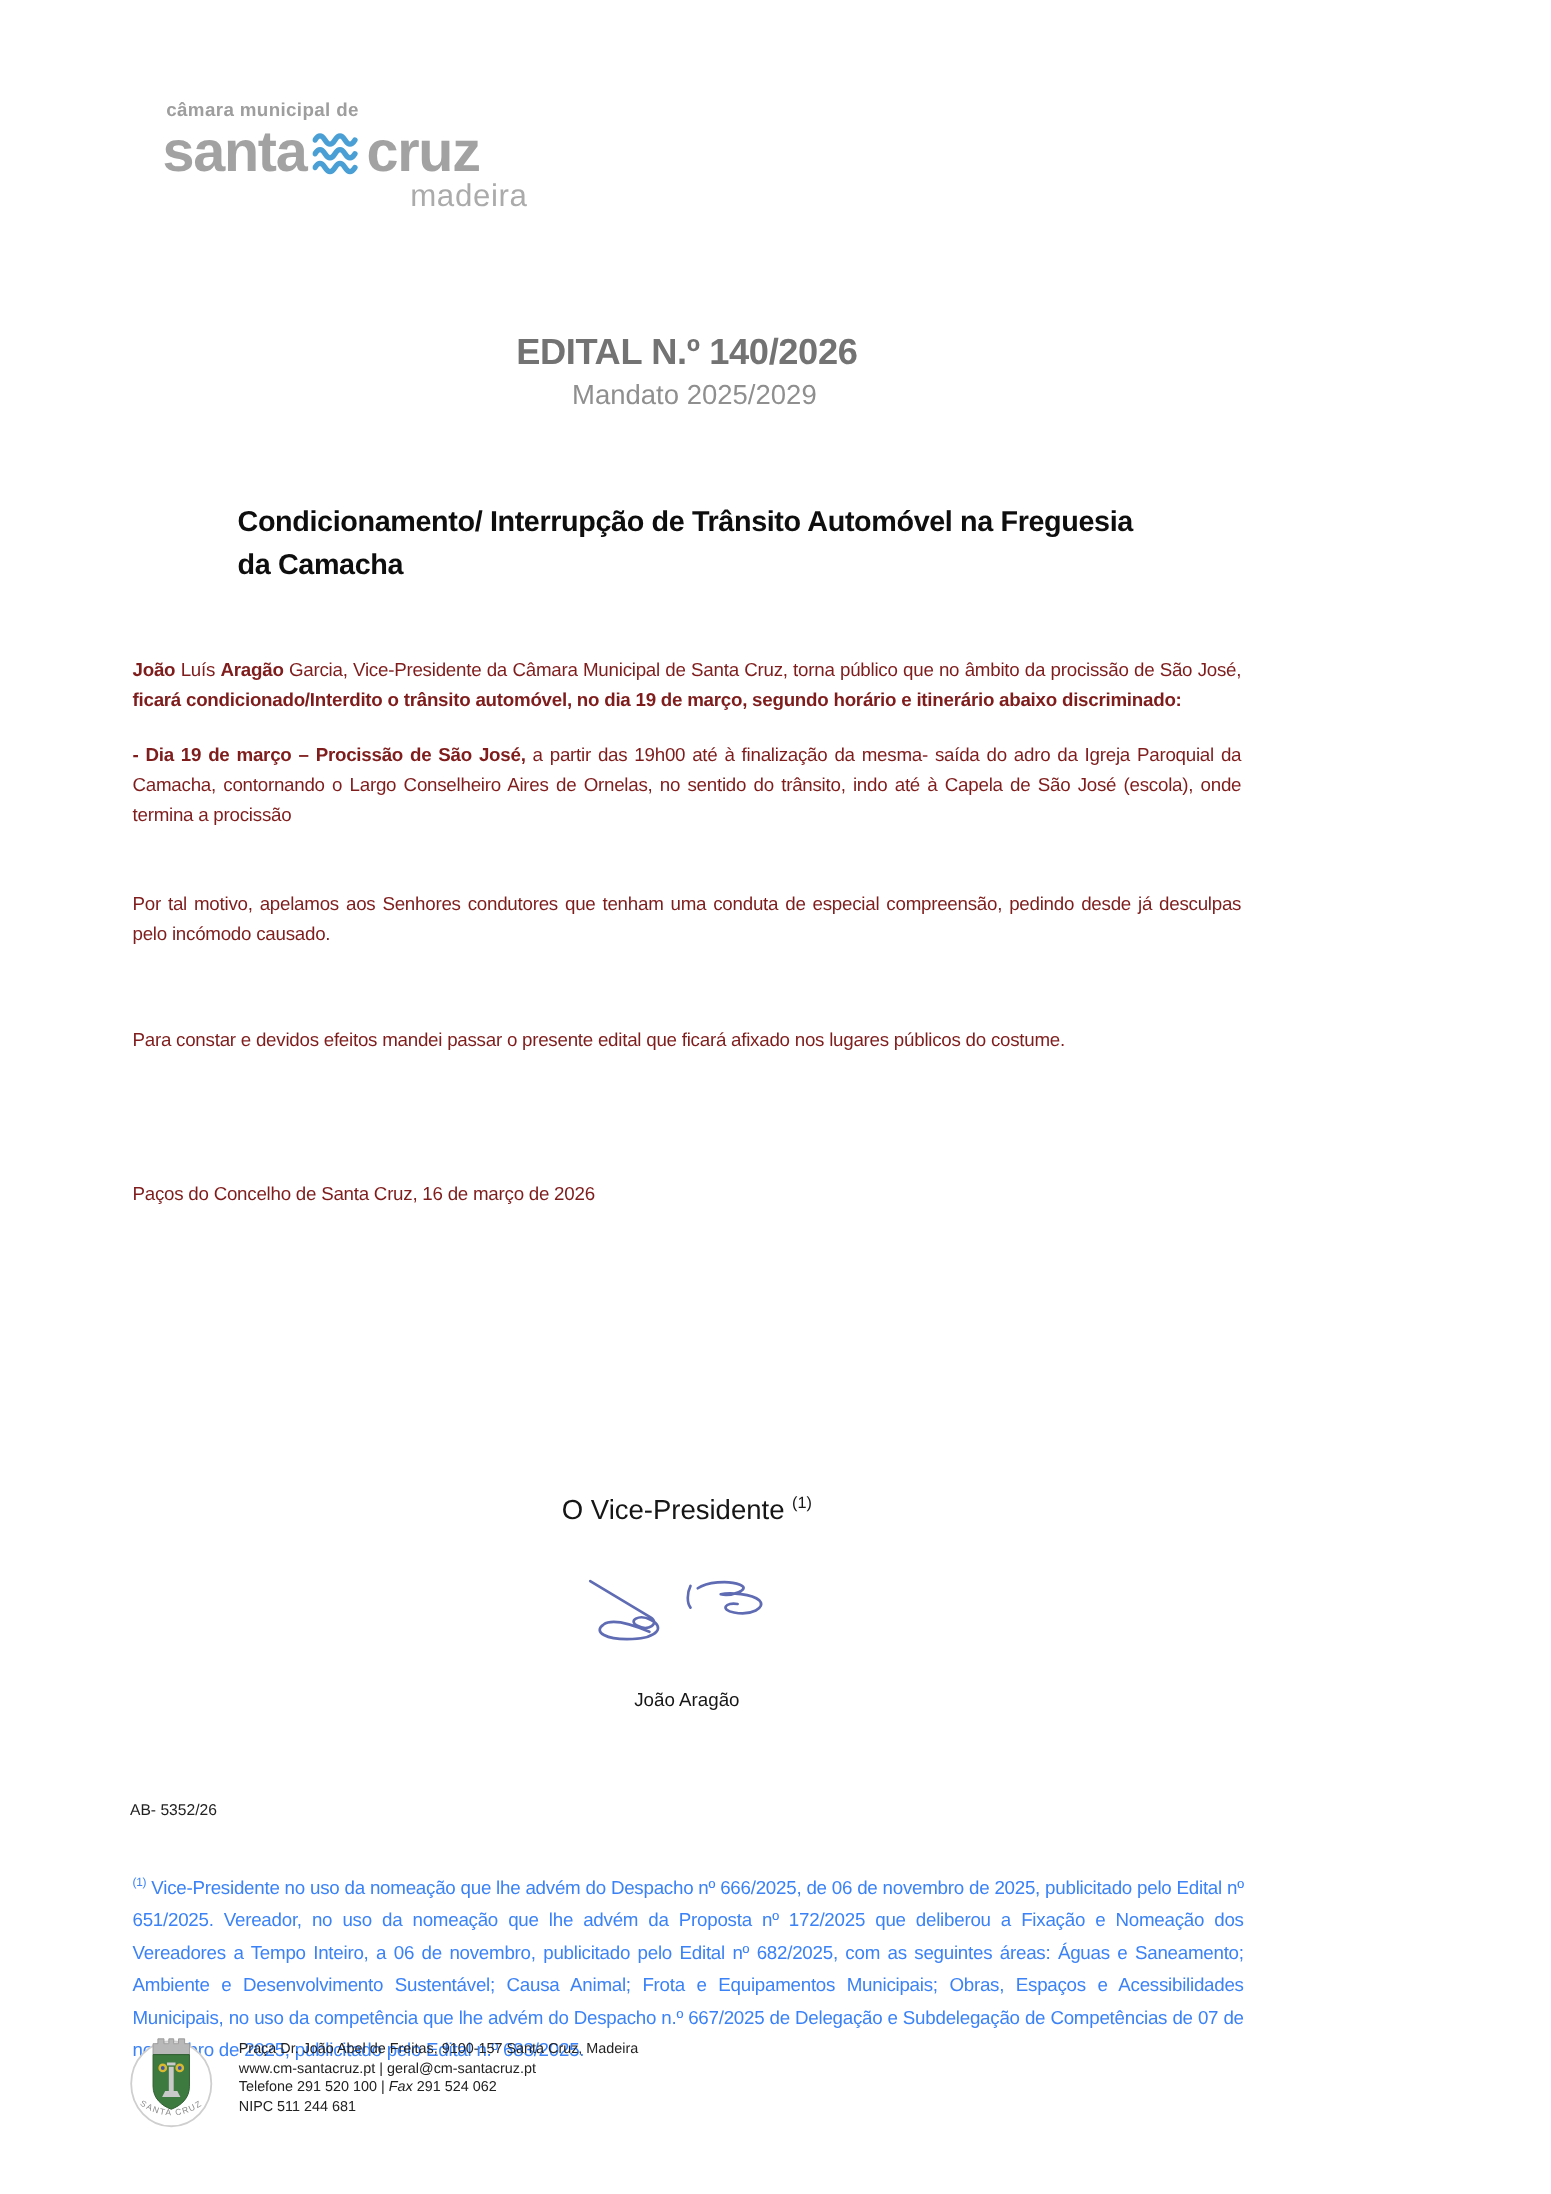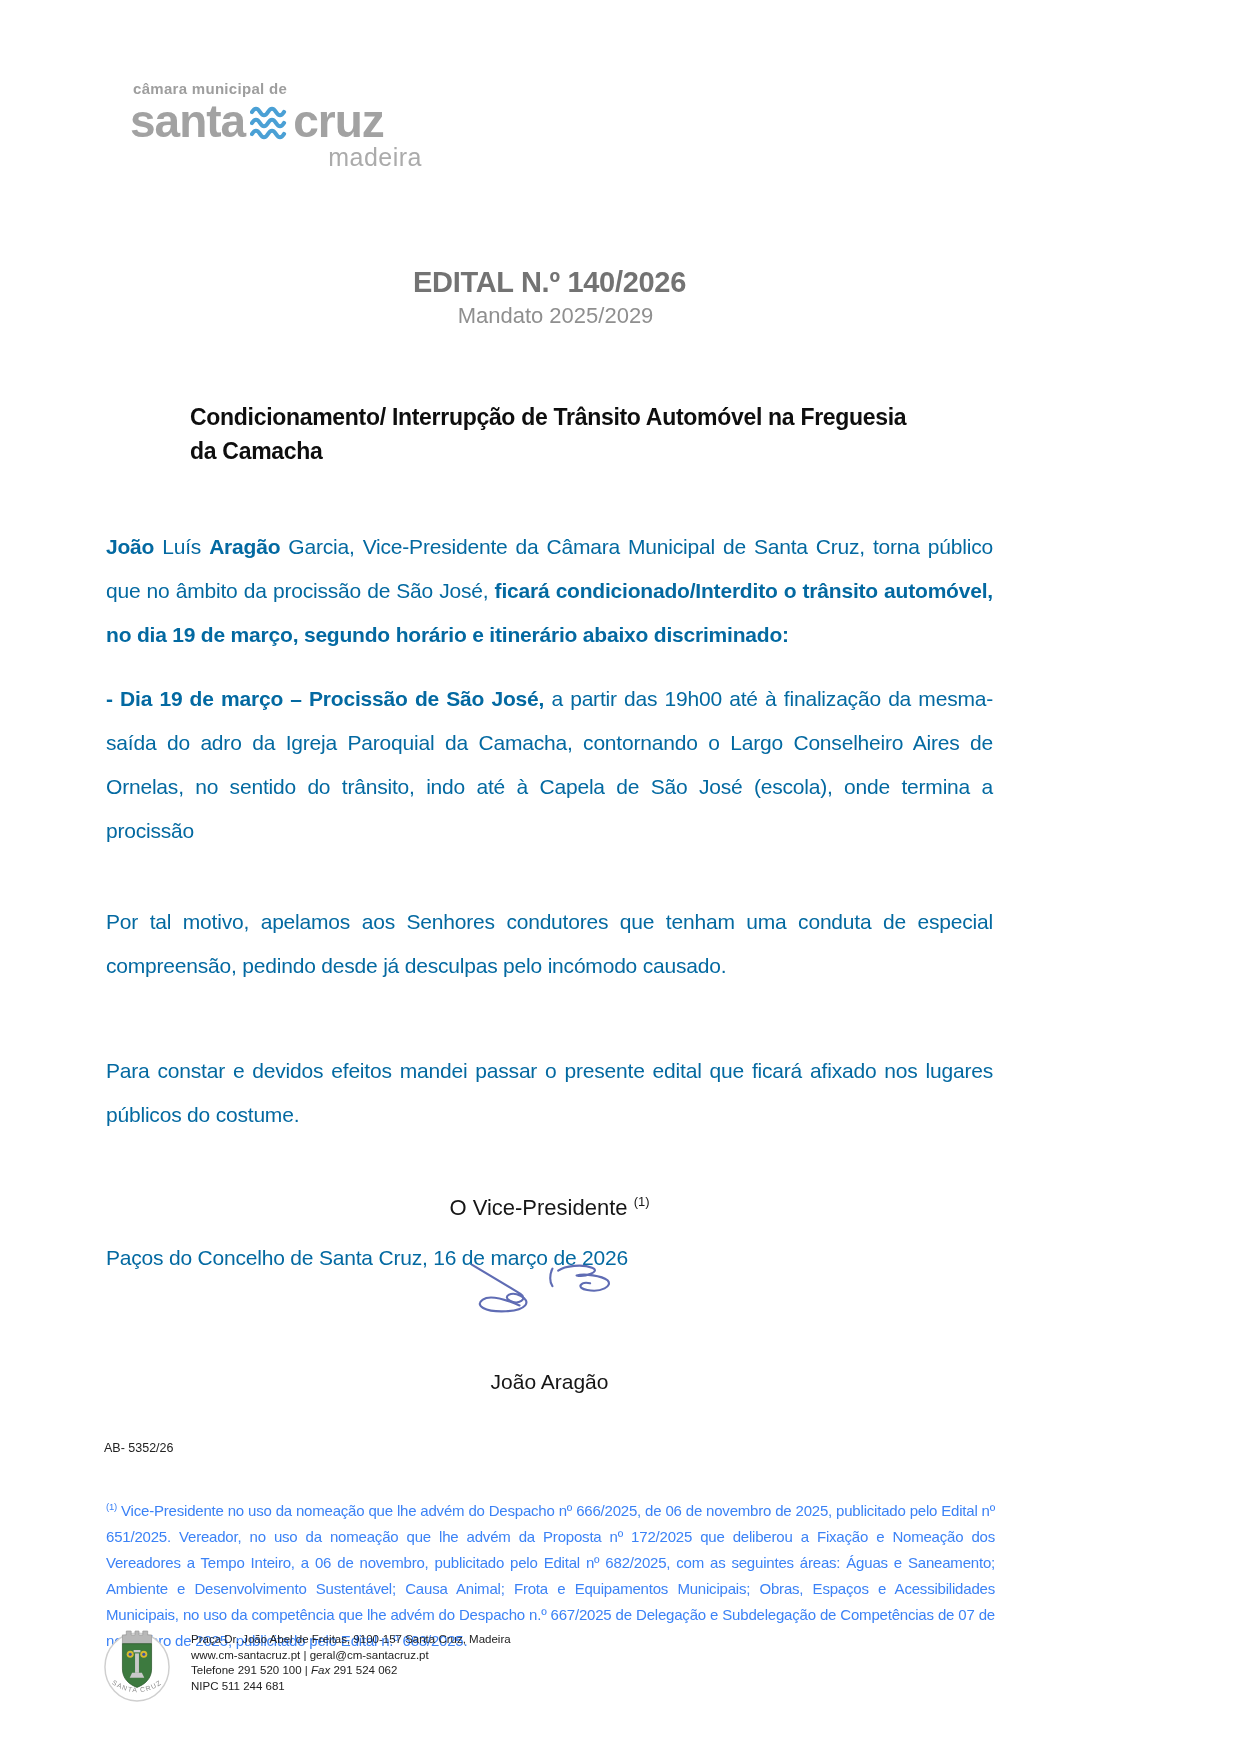--- a/index.html
+++ b/index.html
@@ -28,34 +28,34 @@
   
   .doc-title {
     position:absolute; top:400px; left:190px; right:190px;
     text-align:left; font-size:23px; font-weight:700;
     line-height:34px; color:#0e0e0e; letter-spacing:-.3px;
   }
 
   
   .body-block {
     position:absolute; top:525px; left:106px; right:106px;
-    font-size:21px; line-height:44px; letter-spacing:-.2px;
-    text-align:justify; color:#0369a1;
+    font-size:15px; line-height:24px; letter-spacing:-.2px;
+    text-align:justify; color:#7f1d1d;
   }
   .body-block p { margin:0; }
   .p2 { margin-top:20px !important; }
   .p3 { margin-top:47px !important; }
   .p4 { margin-top:61px !important; }
   .dateline { margin-top:99px !important; text-align:left; }
 
   
   .sign-role { position:absolute; top:1194px; left:0; right:0; text-align:center; font-size:22px; color:#161616; }
   .sign-role sup { font-size:13px; vertical-align:9px; }
   .signature-wrap { position:absolute; top:1260px; left:0; right:0; display:flex; justify-content:center; }
-  .sign-name { position:absolute; top:1352px; left:0; right:0; text-align:center; font-size:21px; color:#161616;margin-top:18px; }
+  .sign-name { position:absolute; top:1352px; left:0; right:0; text-align:center; font-size:15px; color:#161616; }
 
   
   .doc-ref { position:absolute; top:1441px; left:104px; font-size:12.5px; color:#222222; }
   .footnote {
     position:absolute; top:1494px; left:106px; right:104px;
     font-size:15px; line-height:26px; letter-spacing:-.2px;
     text-align:justify; color:#3b82f6;
   }
   .footnote sup { font-size:9.5px; vertical-align:6px; }
 

